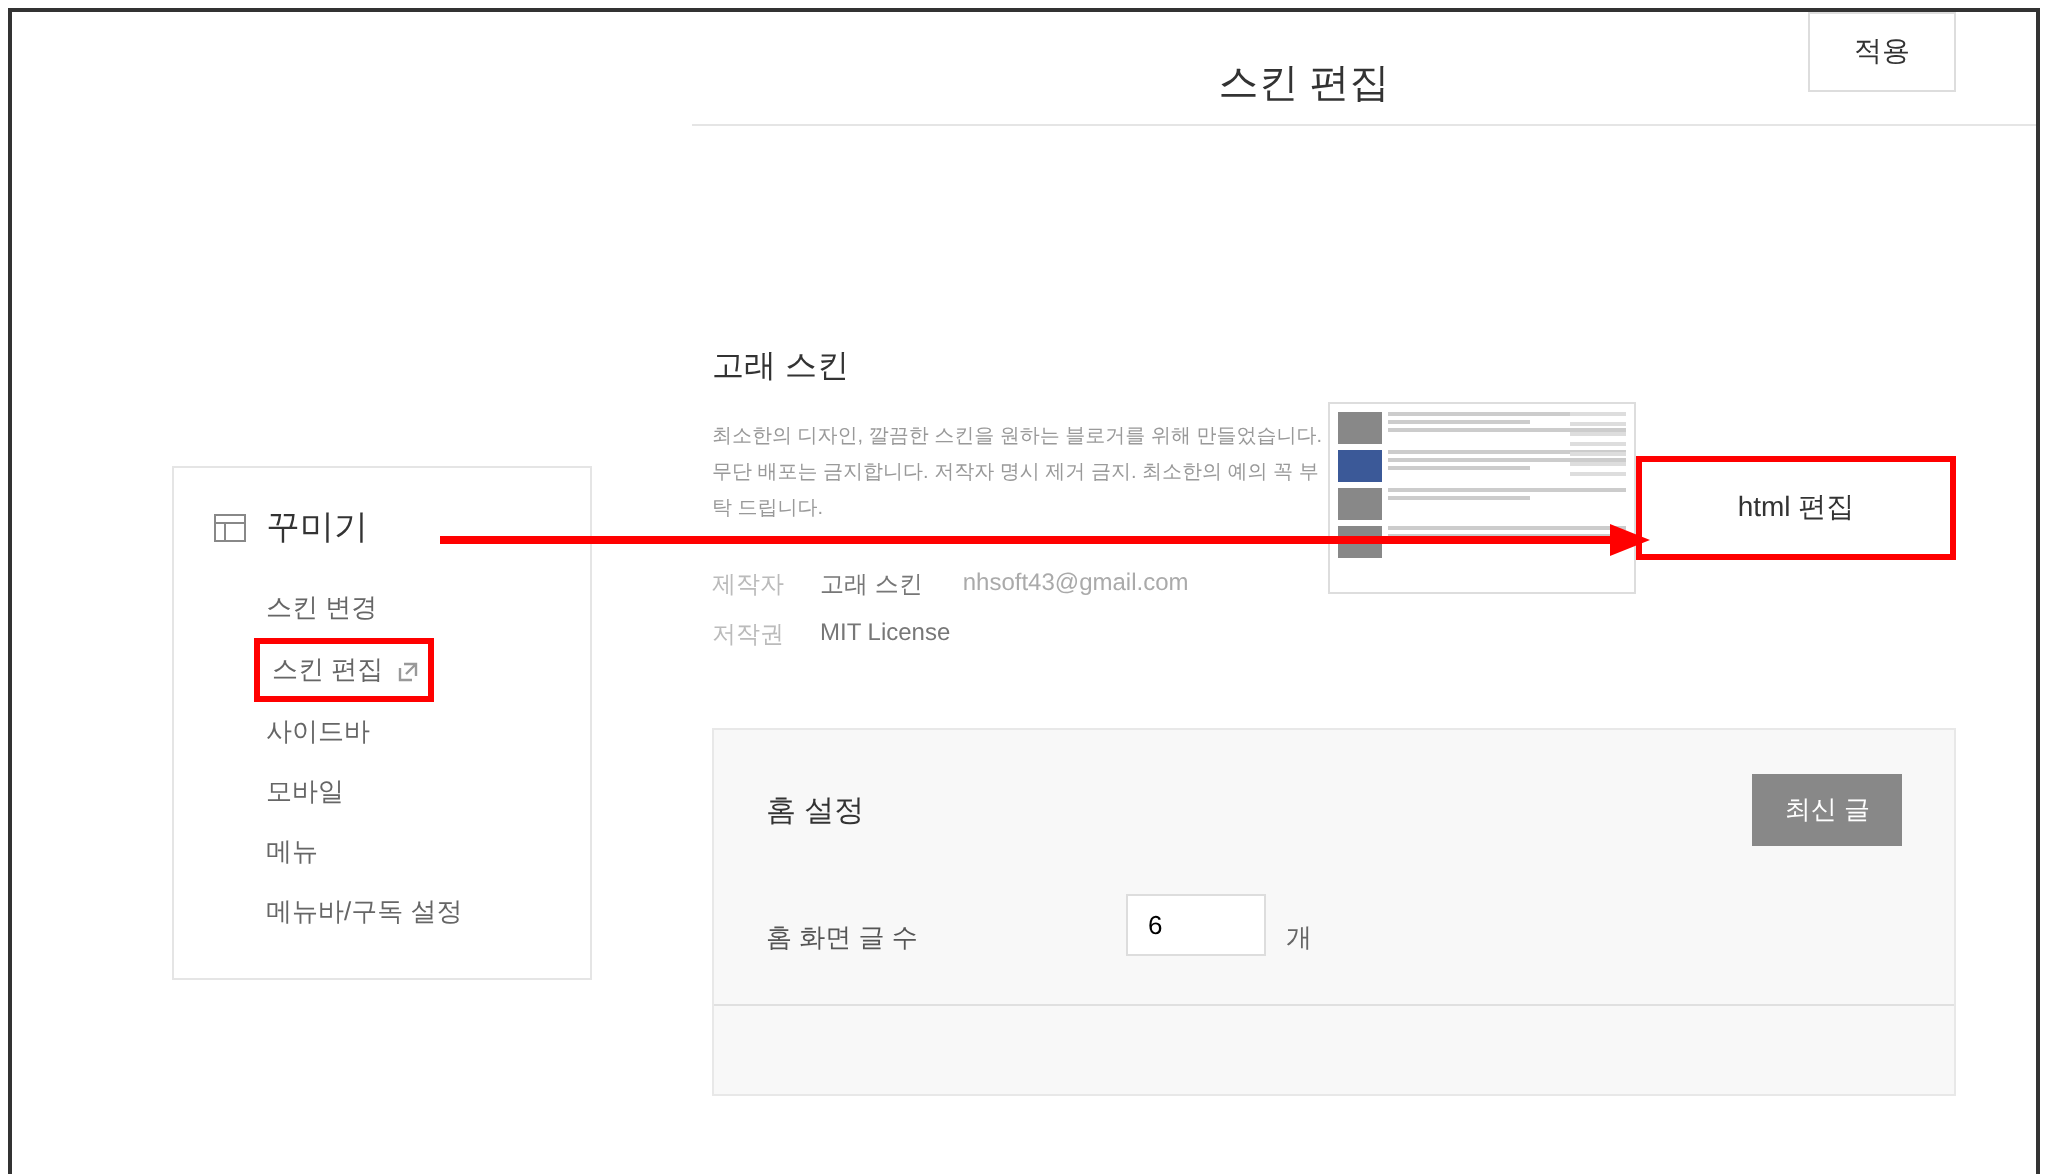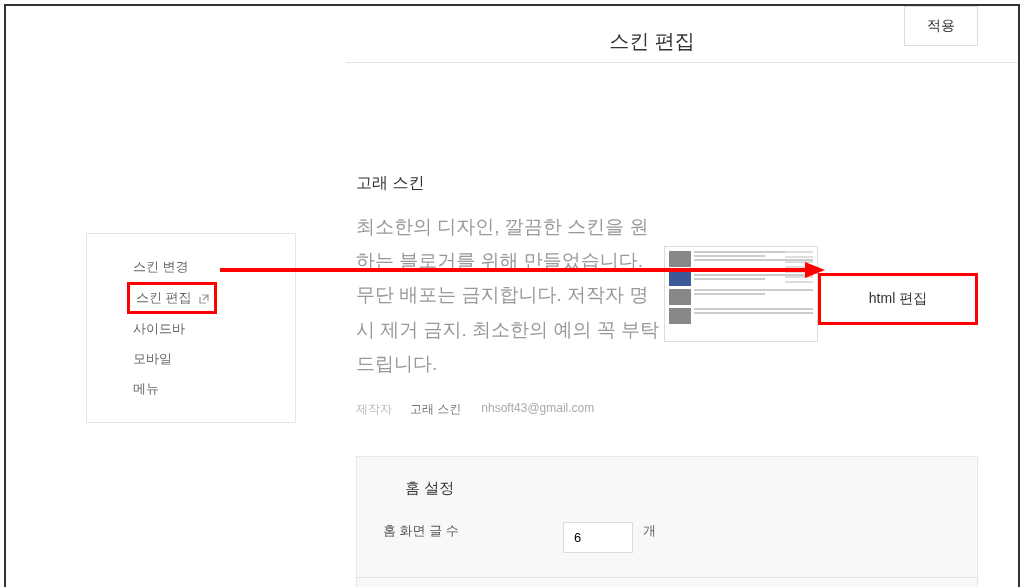--- a/index.html
+++ b/index.html
@@ -18,93 +18,102 @@
 .sidebar-title { font-size: 17px; font-weight: 500; color: #333; }
 .sidebar-list { list-style: none; padding-left: 26px; }
 .sidebar-list li { padding: 6px 0; font-size: 13px; color: #666; cursor: pointer; }
 .sidebar-list li.highlighted { border: 3px solid #ff0000; padding: 4px 6px; margin-left: -6px; display: inline-flex; align-items: center; }
 .ext-icon { display: inline-block; width: 10px; height: 10px; margin-left: 6px; position: relative; }
 .ext-icon svg { width: 12px; height: 12px; }
 .main { flex: 1; padding: 110px 40px 0 50px; position: relative; }
 .skin-header { display: flex; justify-content: space-between; align-items: center; margin-bottom: 30px; }
 .skin-info { flex: 1; }
 .skin-name { font-size: 16px; font-weight: 500; margin-bottom: 16px; color: #333; }
-.skin-desc { font-size: 19px; color: #999; line-height: 1.8; margin-bottom: 20px; }
+.skin-desc { font-size: 10px; color: #999; line-height: 1.8; margin-bottom: 20px; }
 .skin-meta { font-size: 12px; color: #999; }
 .skin-meta-row { display: flex; margin-bottom: 8px; }
 .skin-meta-label { width: 54px; color: #bbb; }
 .skin-meta-value { color: #777; }
 .skin-meta-email { color: #aaa; margin-left: 20px; }
 .skin-right { display: flex; align-items: center; }
 .skin-thumb { width: 154px; height: 96px; border: 1px solid #ddd; background: #fff; margin-bottom: 10px; position: relative; overflow: hidden; }
 .thumb-content { position: absolute; inset: 4px; }
 .thumb-row { display: flex; gap: 3px; margin-bottom: 3px; }
 .thumb-img { width: 22px; height: 16px; background: #3b5998; }
 .thumb-img.gray { background: #888; }
 .thumb-lines { flex: 1; }
 .thumb-line { height: 2px; background: #ccc; margin-bottom: 2px; }
 .thumb-line.short { width: 60%; }
 .thumb-sidebar { position: absolute; right: 0; top: 0; width: 28px; }
 .thumb-side-line { height: 2px; background: #ddd; margin-bottom: 3px; }
 .html-edit-btn { border: 3px solid #ff0000; padding: 14px 40px; font-size: 14px; color: #333; background: #fff; cursor: pointer; min-width: 160px; text-align: center; }
 .settings-section { background: #f8f8f8; border: 1px solid #e8e8e8; padding: 22px 26px; margin-top: 10px; }
-.settings-title-row { display: flex; justify-content: space-between; align-items: center; margin-bottom: 24px; margin-left: 22px; }
+.settings-title-row { display: flex; justify-content: space-between; align-items: center; margin-bottom: 24px; }
 .settings-title { font-size: 15px; font-weight: 500; color: #333; }
 .latest-btn { background: #888; color: #fff; border: none; padding: 9px 16px; font-size: 13px; cursor: pointer; }
-.setting-row { display: flex; align-items: flex-start; margin-bottom: 20px; font-size: 13px; }
+.setting-row { display: flex; align-items: flex-end; margin-bottom: 20px; font-size: 13px; }
 .setting-label { width: 180px; color: #555; }
 .setting-input { border: 1px solid #ddd; padding: 7px 10px; width: 70px; font-size: 13px; text-align: left; }
 .setting-unit { margin-left: 10px; color: #666; }
 .setting-dropdown { color: #555; display: flex; align-items: center; cursor: pointer; }
 .dropdown-caret { margin-left: 6px; font-size: 10px; }
 .section-divider { border-top: 1px solid #e0e0e0; margin: 24px -26px 22px -26px; }
 .arrow-svg { position: absolute; top: 254px; left: 214px; width: 605px; height: 20px; pointer-events: none; z-index: 5; }
 </style>
 </head>
 <body>
 
 <div class="outer-frame">
   <div class="page-title">스킨 편집</div>
   <div class="header">
     <button class="apply-btn">적용</button>
   </div>
 
   <div class="container">
     <aside class="sidebar">
       <div class="sidebar-box">
+        <div class="sidebar-title-row">
+          <span class="sidebar-icon"></span>
+          <span class="sidebar-title">꾸미기</span>
+        </div>
         <ul class="sidebar-list">
           <li>스킨 변경</li>
           <li class="highlighted">
             <span>스킨 편집</span>
             <span class="ext-icon">
               <svg viewBox="0 0 12 12">
                   <path d="M4 2h6v6M10 2L5 7M8 10H2V4" fill="none" stroke="#999" stroke-width="1.2"></path>
                 </svg>
             </span>
           </li>
           <li>사이드바</li>
           <li>모바일</li>
           <li>메뉴</li>
+          <li>메뉴바/구독 설정</li>
         </ul>
       </div>
     </aside>
 
     <main class="main">
       <div class="skin-header">
         <div class="skin-info">
           <h2 class="skin-name">고래 스킨</h2>
           <p class="skin-desc">
             <span>최소한의 디자인, 깔끔한 스킨을 원하는 블로거를 위해 만들었습니다.</span><br>
             <span>무단 배포는 금지합니다. 저작자 명시 제거 금지. 최소한의 예의 꼭 부탁 드립니다.</span>
           </p>
           <div class="skin-meta">
             <div class="skin-meta-row">
               <span class="skin-meta-label">제작자</span>
               <span class="skin-meta-value">고래 스킨</span>
               <span class="skin-meta-email">nhsoft43@gmail.com</span>
+            </div>
+            <div class="skin-meta-row">
+              <span class="skin-meta-label">저작권</span>
+              <span class="skin-meta-value">MIT License</span>
             </div>
           </div>
         </div>
         <div class="skin-right">
           <div class="skin-thumb">
             <div class="thumb-content">
               <div class="thumb-row">
                   <div class="thumb-img gray"></div>
                   <div class="thumb-lines">
                     <div class="thumb-line"></div>
@@ -145,20 +154,21 @@
                 </div>
             </div>
           </div>
           <button class="html-edit-btn">html 편집</button>
         </div>
       </div>
 
       <div class="settings-section">
         <div class="settings-title-row">
           <span class="settings-title">홈 설정</span>
+          <button class="latest-btn">최신 글</button>
         </div>
         <div class="setting-row">
           <span class="setting-label">홈 화면 글 수</span>
           <input class="setting-input" value="6" style="">
           <span class="setting-unit">개</span>
         </div>
         <div class="section-divider"></div>
 
       </div>
     </main>

